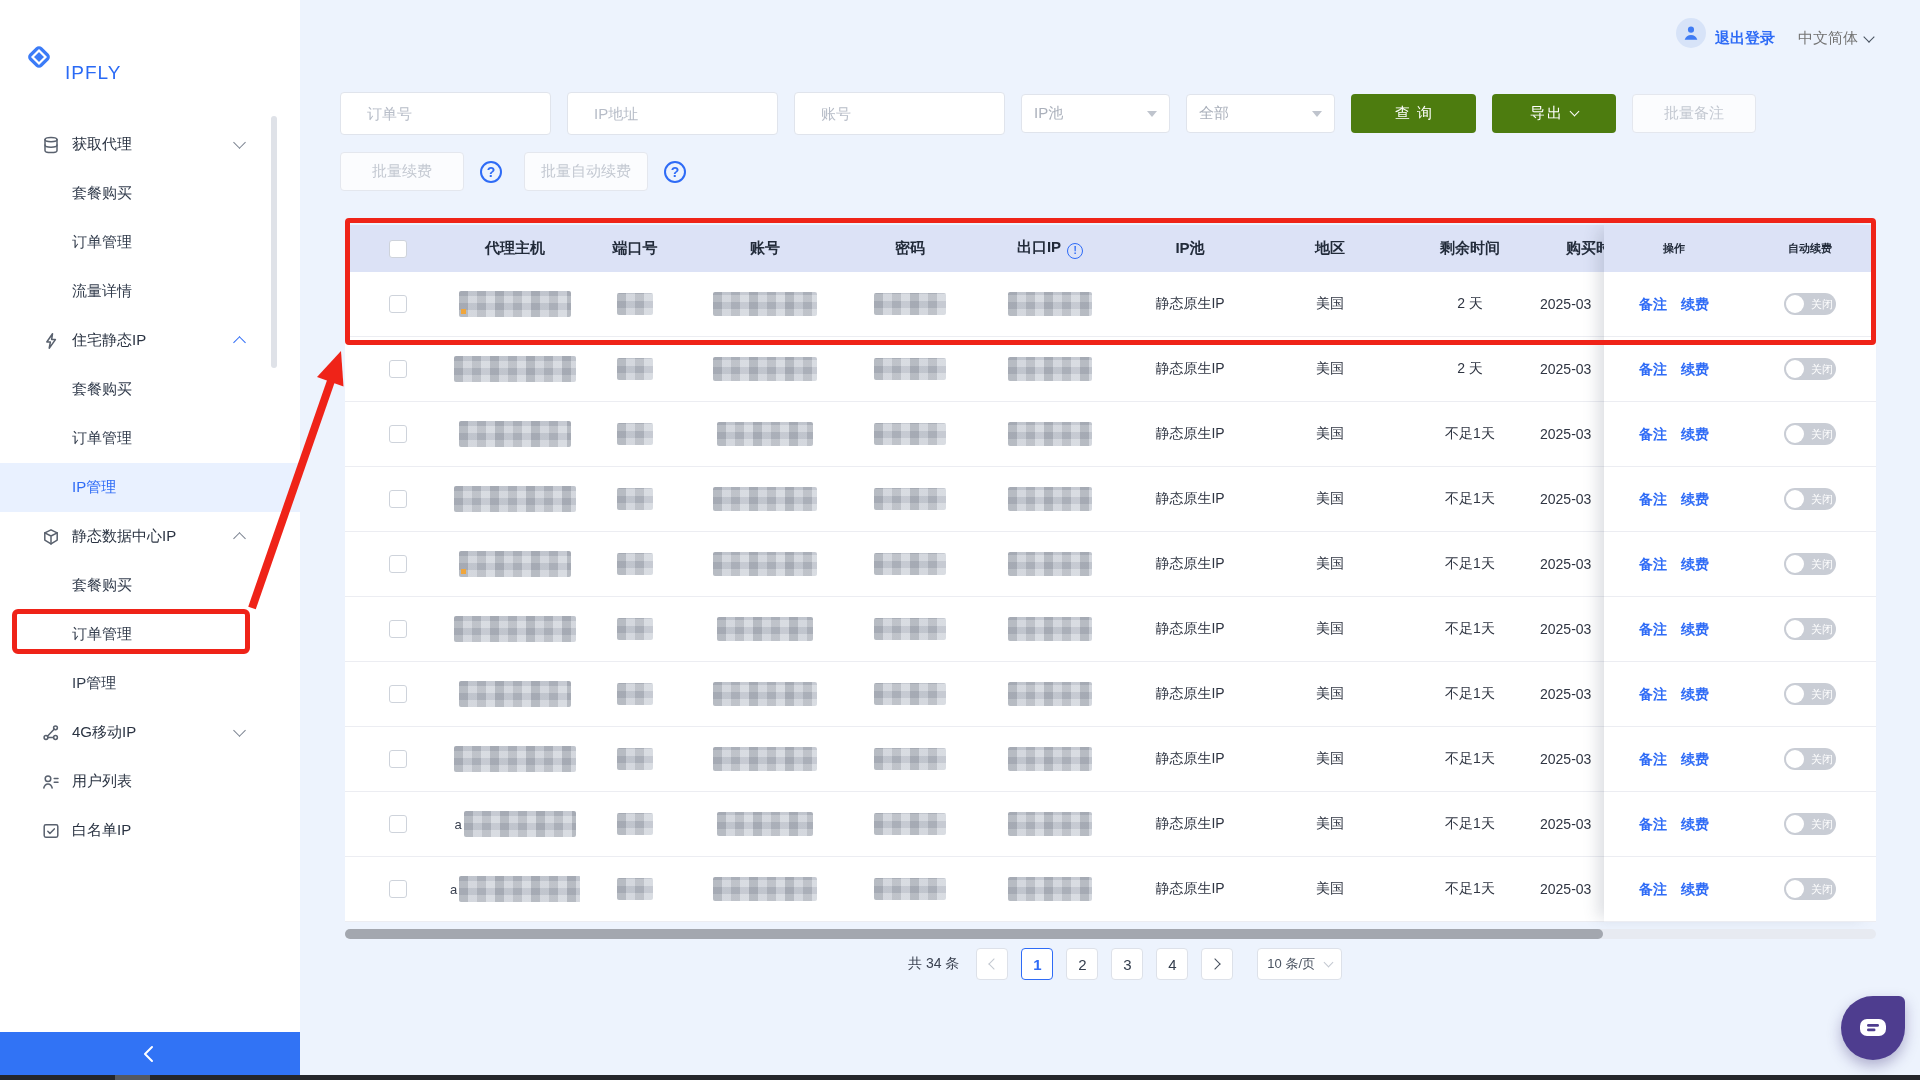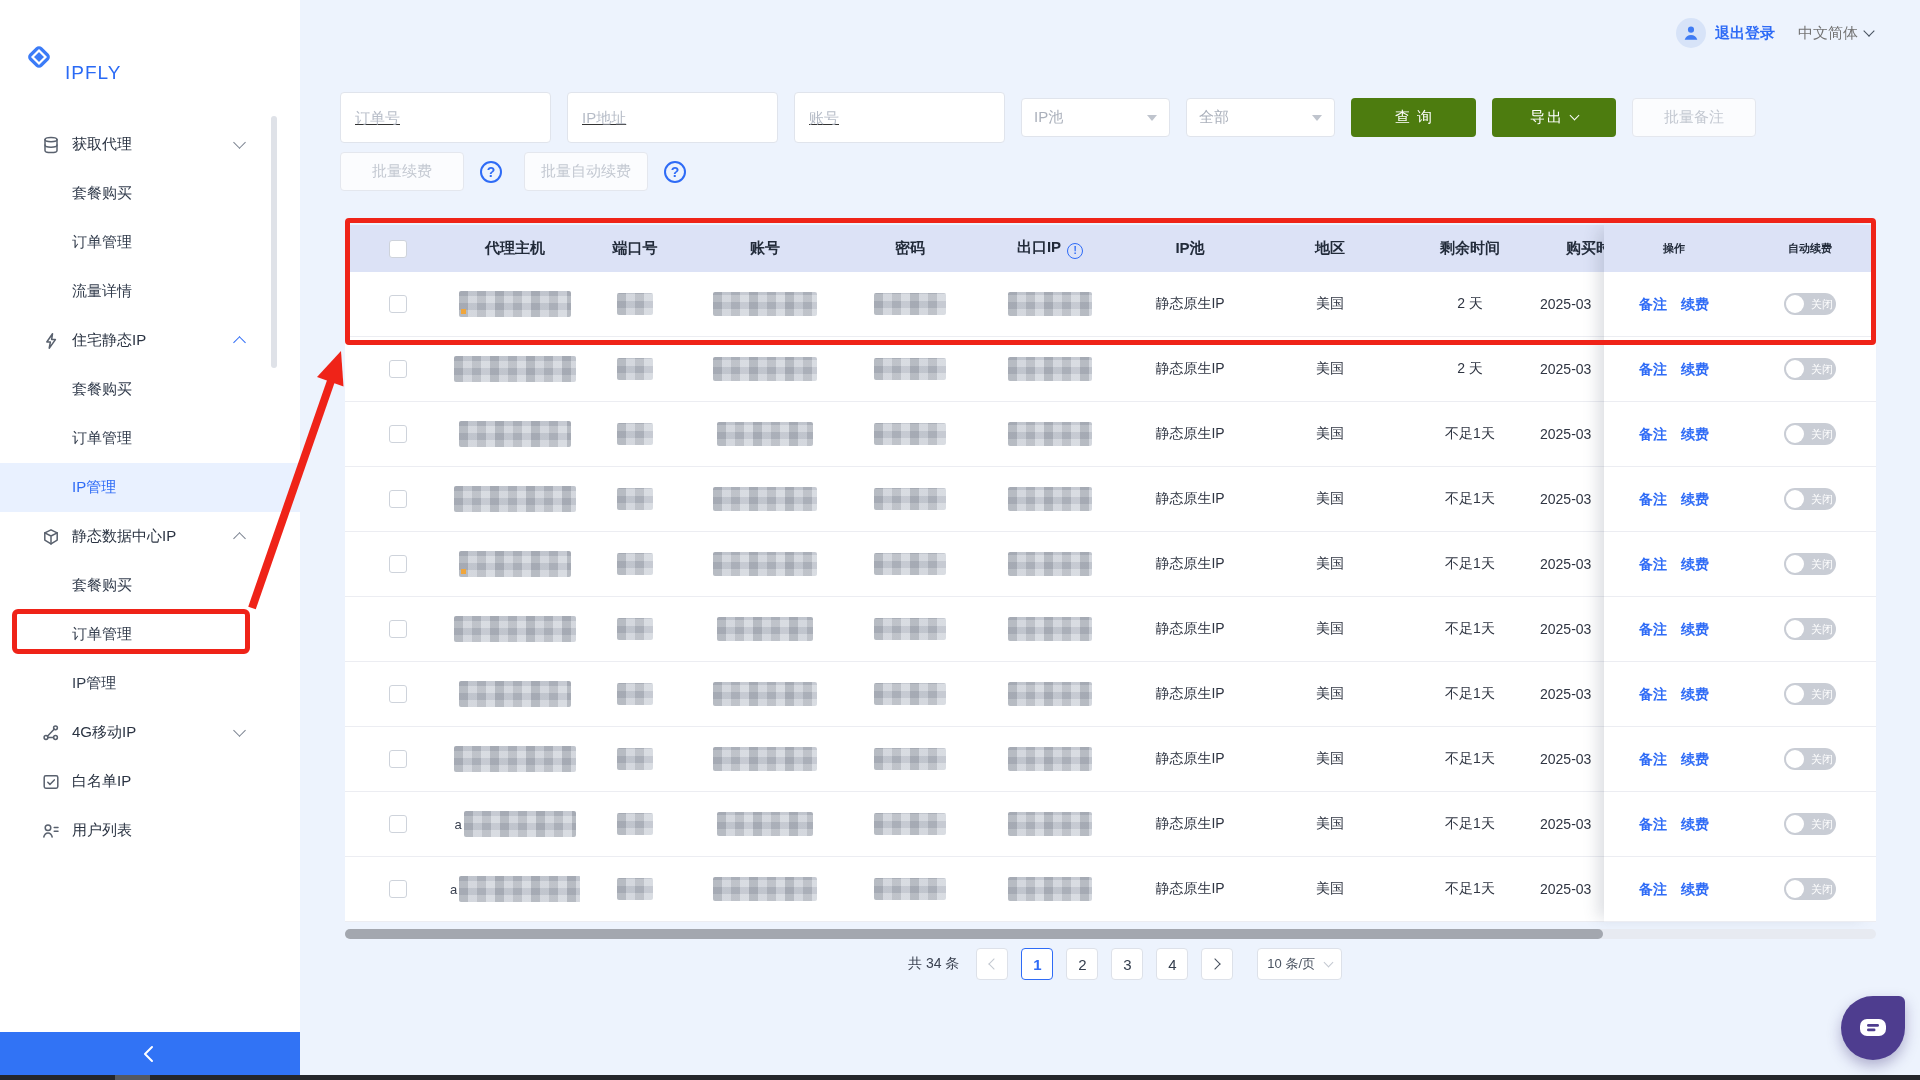--- a/index.html
+++ b/index.html
@@ -24,29 +24,29 @@
   .chev.blue { border-color:#2e6bf6; }
   .collapse-bar { position:absolute; left:0; top:1032px; width:300px; height:43px; background:#3173f5; display:flex; align-items:center; justify-content:center; cursor:pointer; z-index:12; }
 
   
   .annotation-box { position:absolute; left:12px; top:609px; width:238px; height:45px; border:5px solid #ef2318; border-radius:6px; z-index:40; pointer-events:none; }
   .annotation-rect { position:absolute; left:45px; top:218px; width:1531px; height:127px; border:5px solid #ef2318; border-radius:4px; z-index:40; pointer-events:none; }
   .arrow-layer { position:absolute; left:0; top:0; width:1920px; height:1080px; z-index:45; pointer-events:none; }
 
   
   .main { position:absolute; left:300px; top:0; width:1620px; height:1080px; background:#edf3fd; }
-  .topbar { position:absolute; top:18px; right:47px; display:flex; align-items:center; gap:9px; }
+  .topbar { position:absolute; top:18px; right:47px; display:flex; align-items:flex-end; gap:9px; }
   .avatar { width:30px; height:30px; border-radius:50%; background:#d7e3f8; display:flex; align-items:center; justify-content:center; cursor:pointer; }
   .logout { color:#2e6bf6; font-size:15px; font-weight:bold; cursor:pointer; }
   .lang { color:#737373; font-size:15px; margin-left:14px; cursor:pointer; display:flex; align-items:center; gap:7px; }
   .lang .chev2 { width:8px; height:8px; border-right:1.5px solid #46505e; border-bottom:1.5px solid #46505e; transform:rotate(45deg); margin-top:-4px; }
 
   
   .filters { position:absolute; left:40px; top:92px; display:flex; gap:16px; align-items:center; }
-  .f-input { width:211px; height:51px; border:1px solid #e0e4ec; border-radius:4px; background:#fff; font-size:15px; padding:0 14px; color:#333; outline:none; font-family:inherit;text-decoration:underline; }
+  .f-input { width:211px; height:43px; border:1px solid #e0e4ec; border-radius:4px; background:#fff; font-size:15px; padding:0 26px; color:#333; outline:none; font-family:inherit; }
   .f-input::placeholder { color:#b6bcc7; }
   .f-select { width:149px; height:39px; border:1px solid #e0e4ec; border-radius:4px; background:#fff; display:flex; align-items:center; justify-content:space-between; padding:0 12px; cursor:pointer; }
   .f-select .sel-text { font-size:15px; color:#aab0bb; }
   .tri { width:0; height:0; border:5px solid transparent; border-top:6px solid #bfc4cd; margin-top:5px; }
   .btn { height:39px; border-radius:4px; border:none; font-size:15px; cursor:pointer; font-family:inherit; display:flex; align-items:center; justify-content:center; }
   .btn-primary { background:#4d7c0f; color:#fff; }
   .btn-search { width:125px; letter-spacing:7px; padding-left:7px; }
   .btn-export { width:124px; gap:7px; letter-spacing:2px; }
   .btn-export .chev3 { width:7px; height:7px; border-right:1.6px solid #fff; border-bottom:1.6px solid #fff; transform:rotate(45deg); margin-top:-4px; }
   .btn-disabled { background:#fbfcfe; border:1px solid #e4e7ee; color:#c3c8d1; cursor:not-allowed; }
@@ -194,35 +194,35 @@
             <circle cx="14.5" cy="14.5" r="1.9" fill="none" stroke="#59616e" stroke-width="1.5" stroke-linecap="round" stroke-linejoin="round"></circle>
             <path d="M6.4 13.2l6.7-7M7 14.5h5.5" fill="none" stroke="#59616e" stroke-width="1.5" stroke-linecap="round" stroke-linejoin="round"></path>
           </svg>
         </span>
         <span class="s-label">4G移动IP</span>
         <span class="chev down"></span>
       </div>
       <div class="side-item">
         <span class="s-icon">
           <svg width="20" height="20" viewBox="0 0 20 20">
-            <rect x="3.2" y="3.8" width="13.6" height="12.4" rx="1.6" fill="none" stroke="#59616e" stroke-width="1.5" stroke-linecap="round" stroke-linejoin="round"></rect>
-            <path d="M6.8 10.3l2.1 2.1 4.4-4.5" fill="none" stroke="#59616e" stroke-width="1.5" stroke-linecap="round" stroke-linejoin="round"></path>
-          </svg>
-        </span>
-        <span class="s-label">白名单IP</span>
-      </div>
-      <div class="side-item">
-        <span class="s-icon">
-          <svg width="20" height="20" viewBox="0 0 20 20">
             <circle cx="7" cy="6.8" r="2.8" fill="none" stroke="#59616e" stroke-width="1.5" stroke-linecap="round" stroke-linejoin="round"></circle>
             <path d="M2.8 16c.6-2.7 2.3-4.1 4.2-4.1s3.6 1.4 4.2 4.1" fill="none" stroke="#59616e" stroke-width="1.5" stroke-linecap="round" stroke-linejoin="round"></path>
             <path d="M13.2 6.5h3.8M13.2 10.3h3.8" fill="none" stroke="#59616e" stroke-width="1.5" stroke-linecap="round" stroke-linejoin="round"></path>
           </svg>
         </span>
         <span class="s-label">用户列表</span>
+      </div>
+      <div class="side-item">
+        <span class="s-icon">
+          <svg width="20" height="20" viewBox="0 0 20 20">
+            <rect x="3.2" y="3.8" width="13.6" height="12.4" rx="1.6" fill="none" stroke="#59616e" stroke-width="1.5" stroke-linecap="round" stroke-linejoin="round"></rect>
+            <path d="M6.8 10.3l2.1 2.1 4.4-4.5" fill="none" stroke="#59616e" stroke-width="1.5" stroke-linecap="round" stroke-linejoin="round"></path>
+          </svg>
+        </span>
+        <span class="s-label">白名单IP</span>
       </div>
     </div>
   <div class="annotation-box"></div>
   <div class="collapse-bar">
     <svg width="24" height="24" viewBox="0 0 24 24">
       <polyline points="14,5 7,12 14,19" fill="none" stroke="#fff" stroke-width="2" stroke-linecap="round" stroke-linejoin="round"></polyline>
     </svg>
   </div>
 </div>
 

